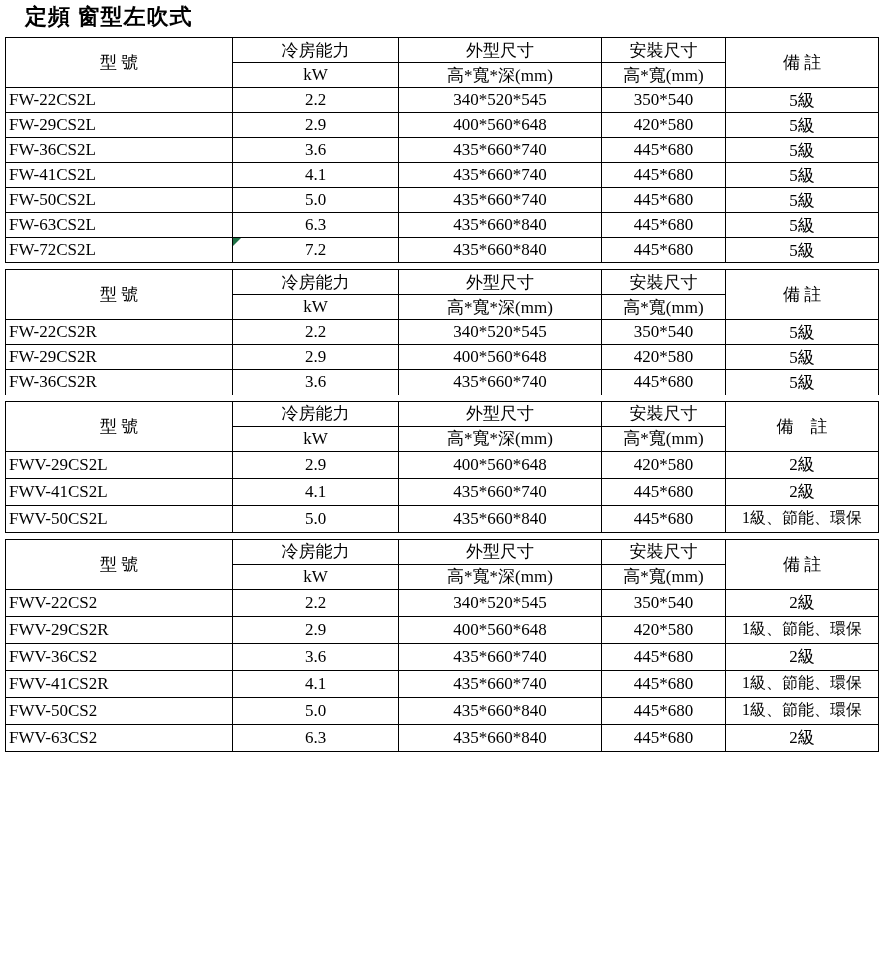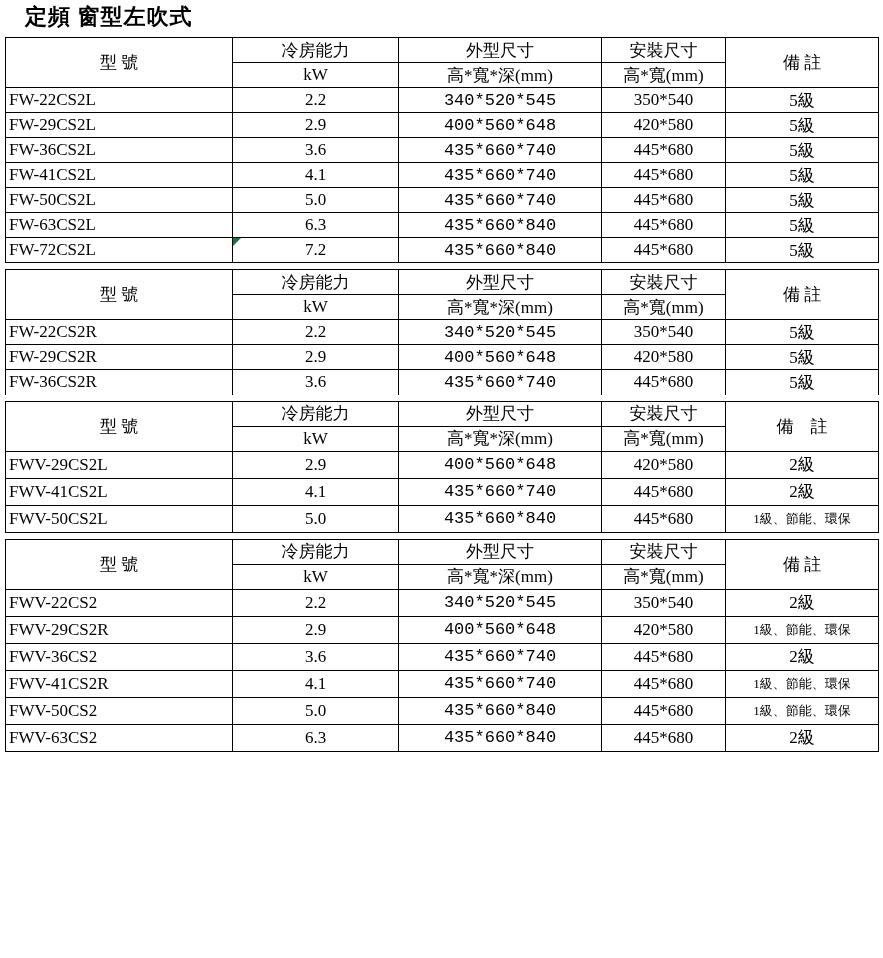--- a/index.html
+++ b/index.html
@@ -45,26 +45,26 @@
     padding: 0 2px;
     height: 25px;
     box-sizing: border-box;
     overflow: hidden;
     white-space: nowrap;
     position: relative;
   }
   .rows-tall td { height: 27px; }
   .col-model   { width: 227px; }
   .col-kw      { width: 166px; }
-  .col-dims    { width: 203px; font-family: Liberation Mono, monospace; }
+  .col-dims    { width: 203px; }
   .col-install { width: 124px; }
   .col-note    { width: 153px; }
   td.col-model { text-align: left; padding-left: 3px; margin-left: 20px; }
   th { white-space: pre; }
-  .note-small { font-size: 13px; letter-spacing: 0; }
+  .note-small { font-size: 16px; letter-spacing: 0; }
   .table-no-bottom,
   .table-no-bottom tbody tr:last-child td { border-bottom: 0; }
   .comment-marker {
     position: absolute;
     top: 0;
     left: 0;
     width: 0;
     height: 0;
     border-top: 8px solid #1e7145;
     border-right: 8px solid transparent;

